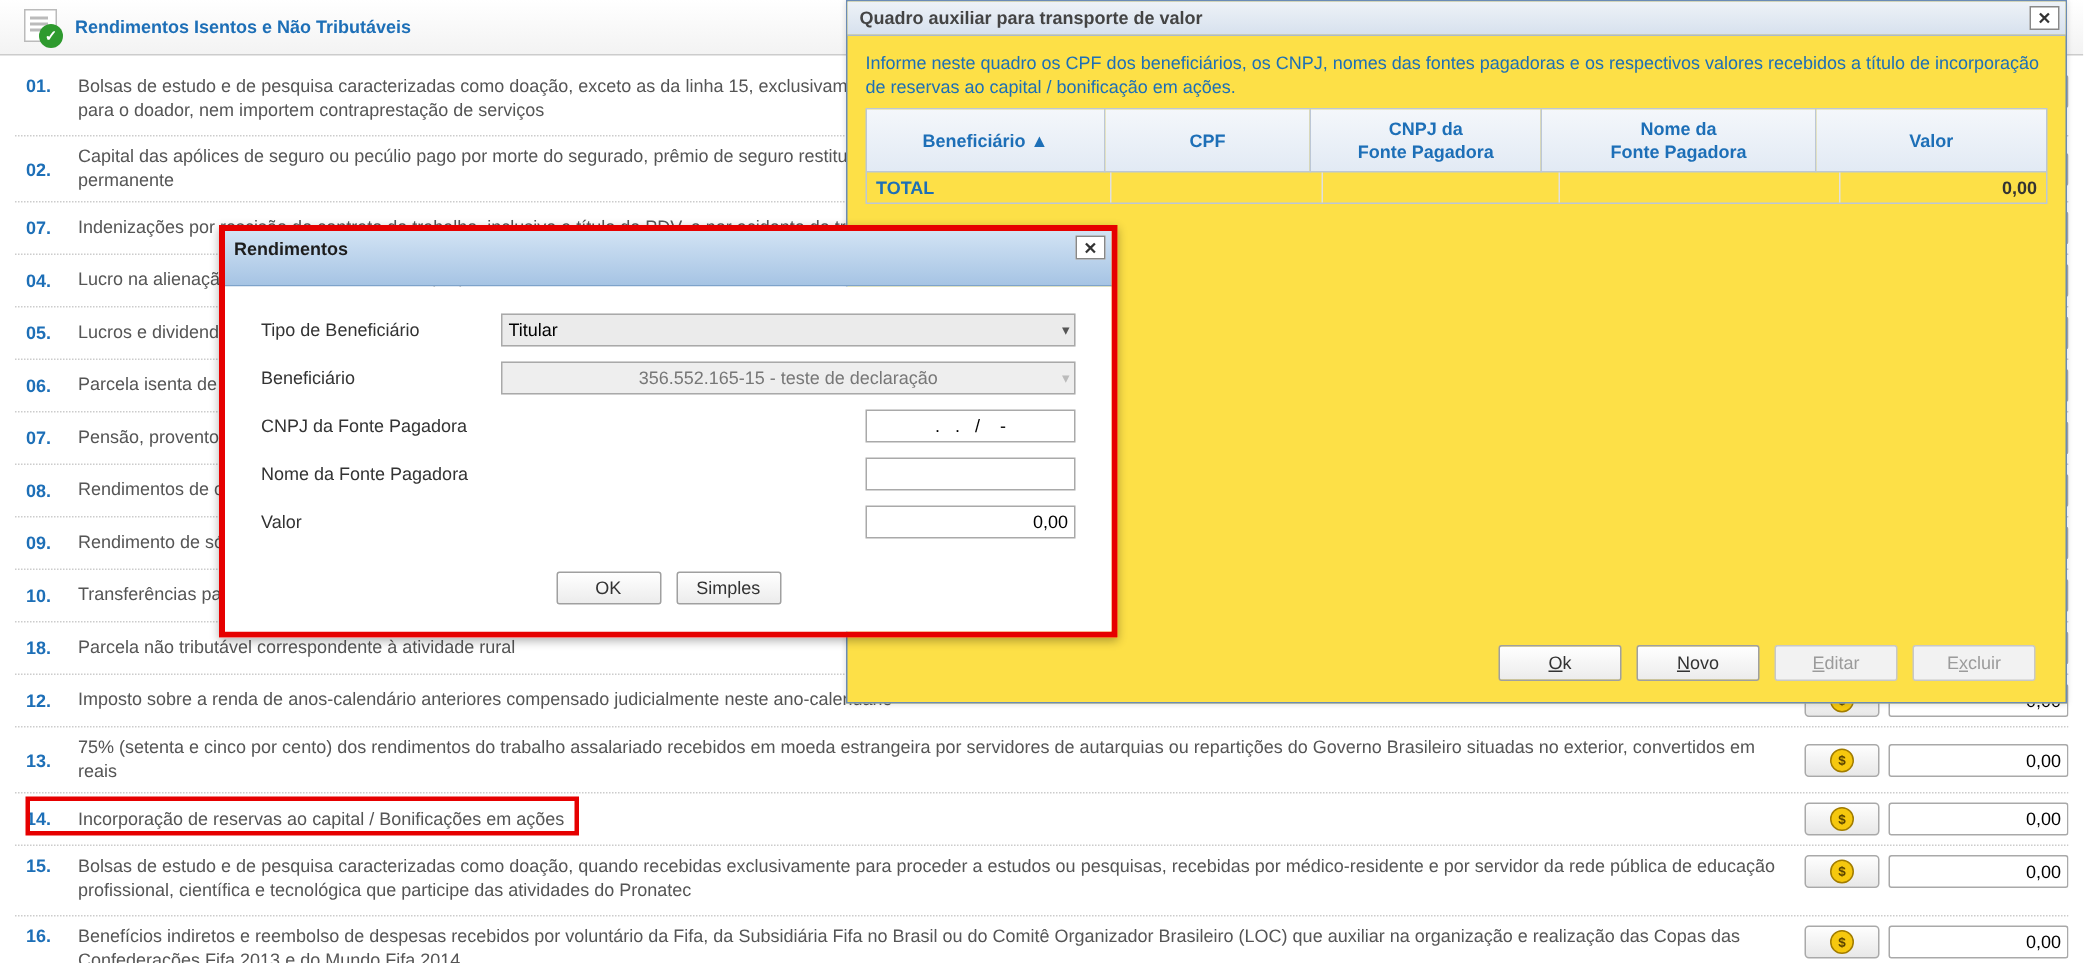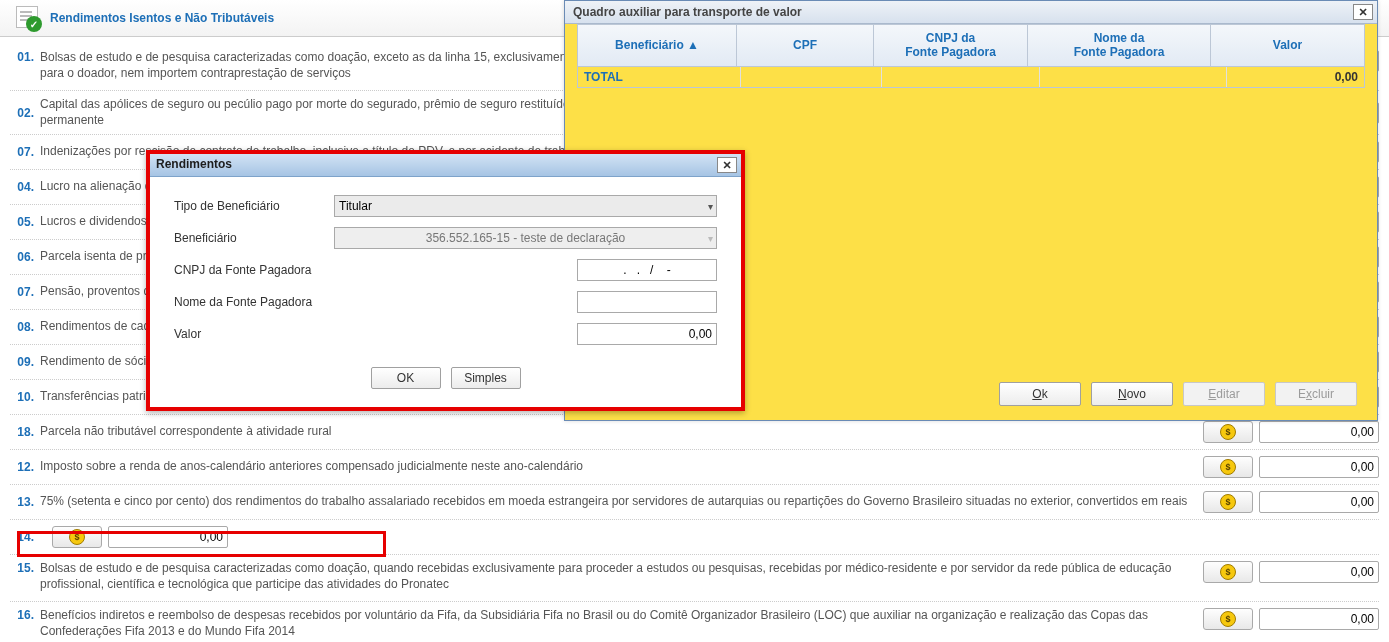--- a/index.html
+++ b/index.html
@@ -7,21 +7,21 @@
 .title-bar{display:flex;align-items:center;padding:6px 10px;border-bottom:1px solid #ccc;background:linear-gradient(#fff,#f3f3f3)}
 .title-bar .icon-wrap{width:24px;height:24px;margin-right:10px;margin-left:6px;position:relative}
 .sheet-icon-bg{width:20px;height:20px;border:1px solid #bbb;background:#fff;position:absolute;top:0;left:0}
 .sheet-icon-bg::before{content:"";position:absolute;top:4px;left:3px;width:12px;height:2px;background:#bbb;box-shadow:0 4px 0 #bbb,0 8px 0 #bbb}
 .check-badge{width:16px;height:16px;background:#2e9a2e;border-radius:50%;position:absolute;bottom:-2px;right:-2px;display:flex;align-items:center;justify-content:center;color:#fff;font-size:10px;font-weight:bold}
 .check-badge::after{content:"✓"}
 .page-title{color:#1d6fb7;font-size:12px;font-weight:bold}
 .content-area{position:absolute;left:10px;right:10px;top:50px;bottom:0;overflow:hidden}
 .item-row{display:flex;align-items:center;margin-bottom:6px;min-height:22px}
 .item-row.two-line{min-height:34px;align-items:flex-start}
-.item-num{color:#1d6fb7;font-weight:bold;width:24px;flex:none;text-align:right;margin-right:6px}
+.item-num{color:#1d6fb7;font-weight:bold;width:24px;flex:none;text-align:right;margin-right:18px}
 .item-text{flex:1;color:#555;line-height:1.3}
 .coin-btn{width:48px;height:20px;border:1px solid #a9a9a9;background:linear-gradient(#fefefe,#e8e8e8);border-radius:3px;display:flex;align-items:center;justify-content:center;margin-left:12px;margin-right:6px;flex:none}
 .coin-circle{width:14px;height:14px;border-radius:50%;background:#f6c80e;border:1px solid #a17c00;display:flex;align-items:center;justify-content:center;font-size:9px;font-weight:bold;color:#5a4400}
 .val-input{width:110px;height:20px;border:1px solid #a9a9a9;border-radius:2px;text-align:right;padding:0 4px;font-family:inherit;font-size:12px;background:#fff}
 .divider-line{border-top:1px dotted #ccc;margin:2px 0 6px 0}
 .red-box-14{position:absolute;border:3px solid #e60000;pointer-events:none}
 
 
 .aux-dialog{position:absolute;top:0;left:564px;width:812px;border:1px solid #6a8bb5;background:#fde047;z-index:30;box-shadow:0 0 4px rgba(0,0,0,.15)}
 .aux-tb{background:linear-gradient(#eef2f7,#d7e1ee);padding:3px 4px 3px 8px;display:flex;align-items:center;justify-content:space-between;border-bottom:1px solid #aab9cd}
@@ -35,21 +35,21 @@
 .aux-trow{display:flex}
 .aux-td{border-right:1px solid #e0e0e0;padding:3px 6px;font-size:12px}
 .aux-td:last-child{border-right:none}
 .aux-total-lbl{color:#1d6fb7;font-weight:bold}
 .aux-btn-row{display:flex;justify-content:flex-end;gap:10px;padding:14px 20px 14px 14px}
 .aux-btn-row .abtn{display:inline-block;border:1px solid #a0a0a0;background:linear-gradient(#fff,#ececec);border-radius:2px;padding:4px 0;text-align:center;font-size:12px}
 .abtn.disabled{color:#9b9b9b;border-color:#c8c8c8;background:#f2f2f2}
 
 
 .rend-modal{position:absolute;top:150px;left:146px;width:591px;border:4px solid #e60000;z-index:50;box-shadow:0 2px 6px rgba(0,0,0,.3)}
-.rend-tb{background:linear-gradient(#d2e3f4,#a6c4e4);padding:3px 4px 3px 6px;display:flex;align-items:flex-start;justify-content:space-between;border-bottom:1px solid #7ea3ca}
+.rend-tb{background:linear-gradient(#d2e3f4,#a6c4e4);padding:3px 4px 17px 6px;display:flex;align-items:flex-end;justify-content:space-between;border-bottom:1px solid #7ea3ca}
 .rend-title{font-weight:bold;color:#1d1d1d}
 .rend-body{background:#fff;padding:18px 24px 12px 24px}
 .form-row{display:flex;align-items:center;margin-bottom:10px}
 .form-lbl{width:160px;color:#333}
 .sel, .txt{border:1px solid #a9a9a9;height:22px;font-family:inherit;font-size:12px;padding:0 4px;box-sizing:border-box}
 .sel{appearance:none;background:#ebebeb;padding-right:24px}
 .sel-wrap{position:relative}
 .sel-caret{position:absolute;right:4px;top:50%;transform:translateY(-50%);pointer-events:none;font-size:10px;color:#555}
 .txt.ro{background:#eee;color:#777}
 .txt.right{text-align:right}
@@ -184,20 +184,21 @@
         <span class="item-num">13.</span>
         <span class="item-text">75% (setenta e cinco por cento) dos rendimentos do trabalho assalariado recebidos em moeda estrangeira por servidores de autarquias ou repartições do Governo Brasileiro situadas no exterior, convertidos em reais</span>
         <span class="coin-btn">
           <span class="coin-circle">$</span>
         </span>
         <input class="val-input" value="0,00" style="">
       </div>
       <div class="divider-line"></div>
       <div class="item-row">
         <span class="item-num">14.</span>
+        <span class="item-text">Incorporação de reservas ao capital / Bonificações em ações</span>
         <span class="coin-btn">
           <span class="coin-circle">$</span>
         </span>
         <input class="val-input" value="0,00" style="">
       </div>
       <div class="divider-line"></div>
       <div class="item-row two-line">
         <span class="item-num">15.</span>
         <span class="item-text">Bolsas de estudo e de pesquisa caracterizadas como doação, quando recebidas exclusivamente para proceder a estudos ou pesquisas, recebidas por médico-residente e por servidor da rede pública de educação profissional, científica e tecnológica que participe das atividades do Pronatec</span>
         <span class="coin-btn">
@@ -216,20 +217,21 @@
       </div>
     </div>
 
   <div class="red-box-14" style="top:531px;left:17px;width:363px;height:20px"></div>
 
   <div class="aux-dialog">
     <div class="aux-tb">
       <span class="aux-title">Quadro auxiliar para transporte de valor</span>
       <span class="close-x">✕</span>
     </div>
+    <div class="aux-desc">Informe neste quadro os CPF dos beneficiários, os CNPJ, nomes das fontes pagadoras e os respectivos valores recebidos a título de incorporação de reservas ao capital / bonificação em ações.</div>
     <div class="aux-table">
       <div class="aux-thead">
         <div class="aux-th" style="width:150px">Beneficiário ▲</div>
         <div class="aux-th" style="width:128px">CPF</div>
         <div class="aux-th" style="width:145px;white-space:pre-line">CNPJ da
 Fonte Pagadora</div>
         <div class="aux-th" style="width:174px;white-space:pre-line">Nome da
 Fonte Pagadora</div>
         <div class="aux-th" style="flex:1">Valor</div>
       </div>

